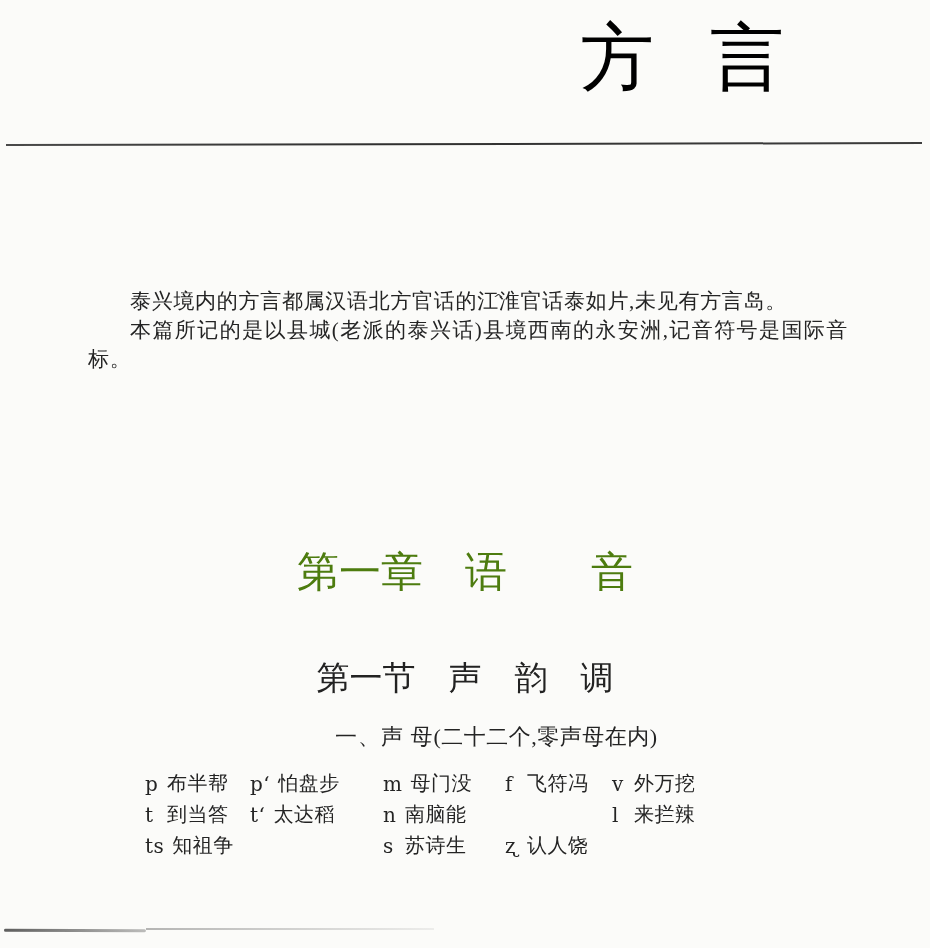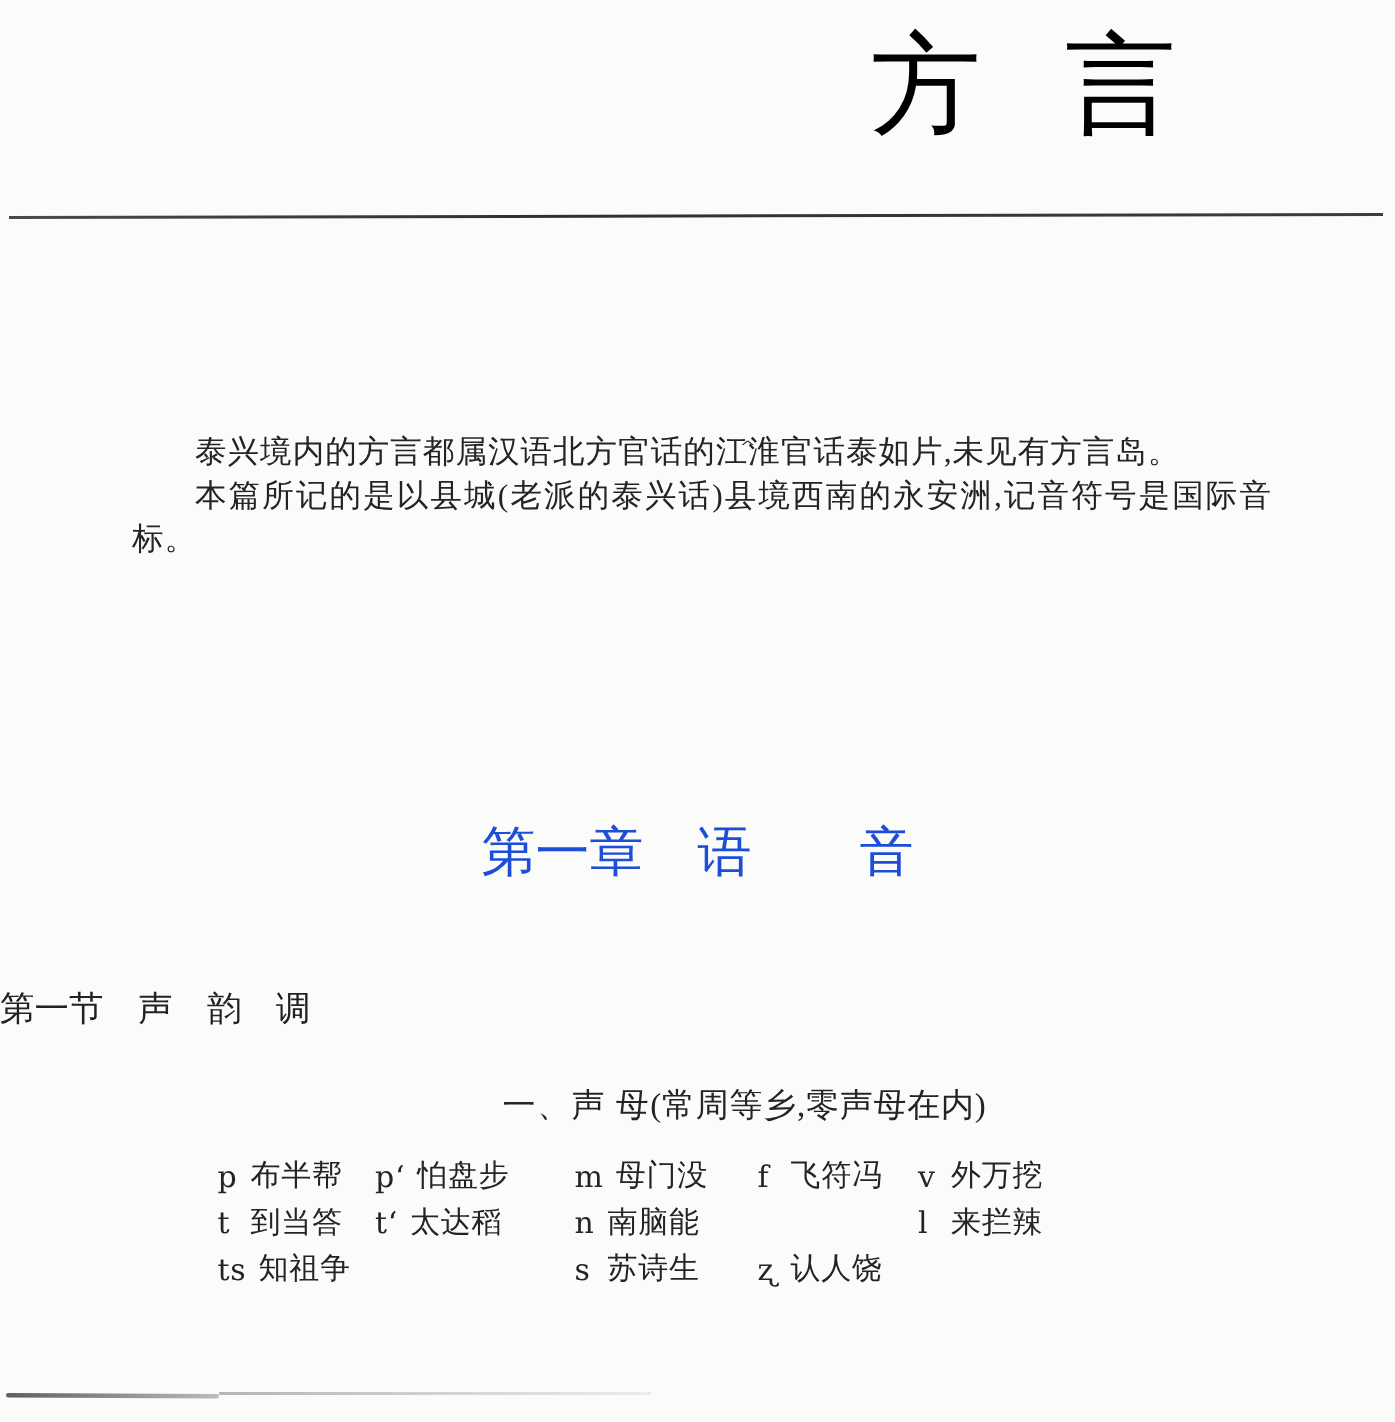--- a/index.html
+++ b/index.html
@@ -51,32 +51,32 @@
     color:#3a3a3a;
     font-family:"DejaVu Sans",sans-serif;
     transform:scaleY(0.8);
   }
 
   .chapter-heading{
     position:absolute;
     top:548px;left:0;
     width:930px;
     text-align:center;
-    font-size:36px;
+    font-size:42px;
     line-height:1.15;
-    color:#1d4ed8;
+    color:#4d7c0f;
     white-space:pre;
   }
 
   .section-heading{
     position:absolute;
     top:660px;left:0;
     width:930px;
-    text-align:left;
-    font-size:23px;
+    text-align:center;
+    font-size:33px;
     line-height:1.15;
     color:#222;
     white-space:pre;
   }
 
   .subsection-heading{
     position:absolute;
     top:724px;left:335px;
     font-size:22px;
     line-height:1.2;
@@ -131,21 +131,21 @@
     <p>本篇所记的是以县城(老派的泰兴话)县境西南的永安洲,记音符号是国际音标。</p>
   </div>
 
   <span class="caret-mark">^</span>
 
   <div class="chapter-heading">第一章　语　　音</div>
 
   <div class="section-heading">第一节　声　韵　调</div>
 
   <div class="subsection-heading">
-    <span class="bold">一、声 母</span><span class="rest">(常周等乡,零声母在内)</span>
+    <span class="bold">一、声 母</span><span class="rest">(二十二个,零声母在内)</span>
   </div>
 
   <div class="initials-table">
 
     <div class="cell">
       <span class="sym">p</span>
       <span class="ex">布半帮</span>
     </div>
     <div class="cell">
       <span class="sym">p‘</span>

